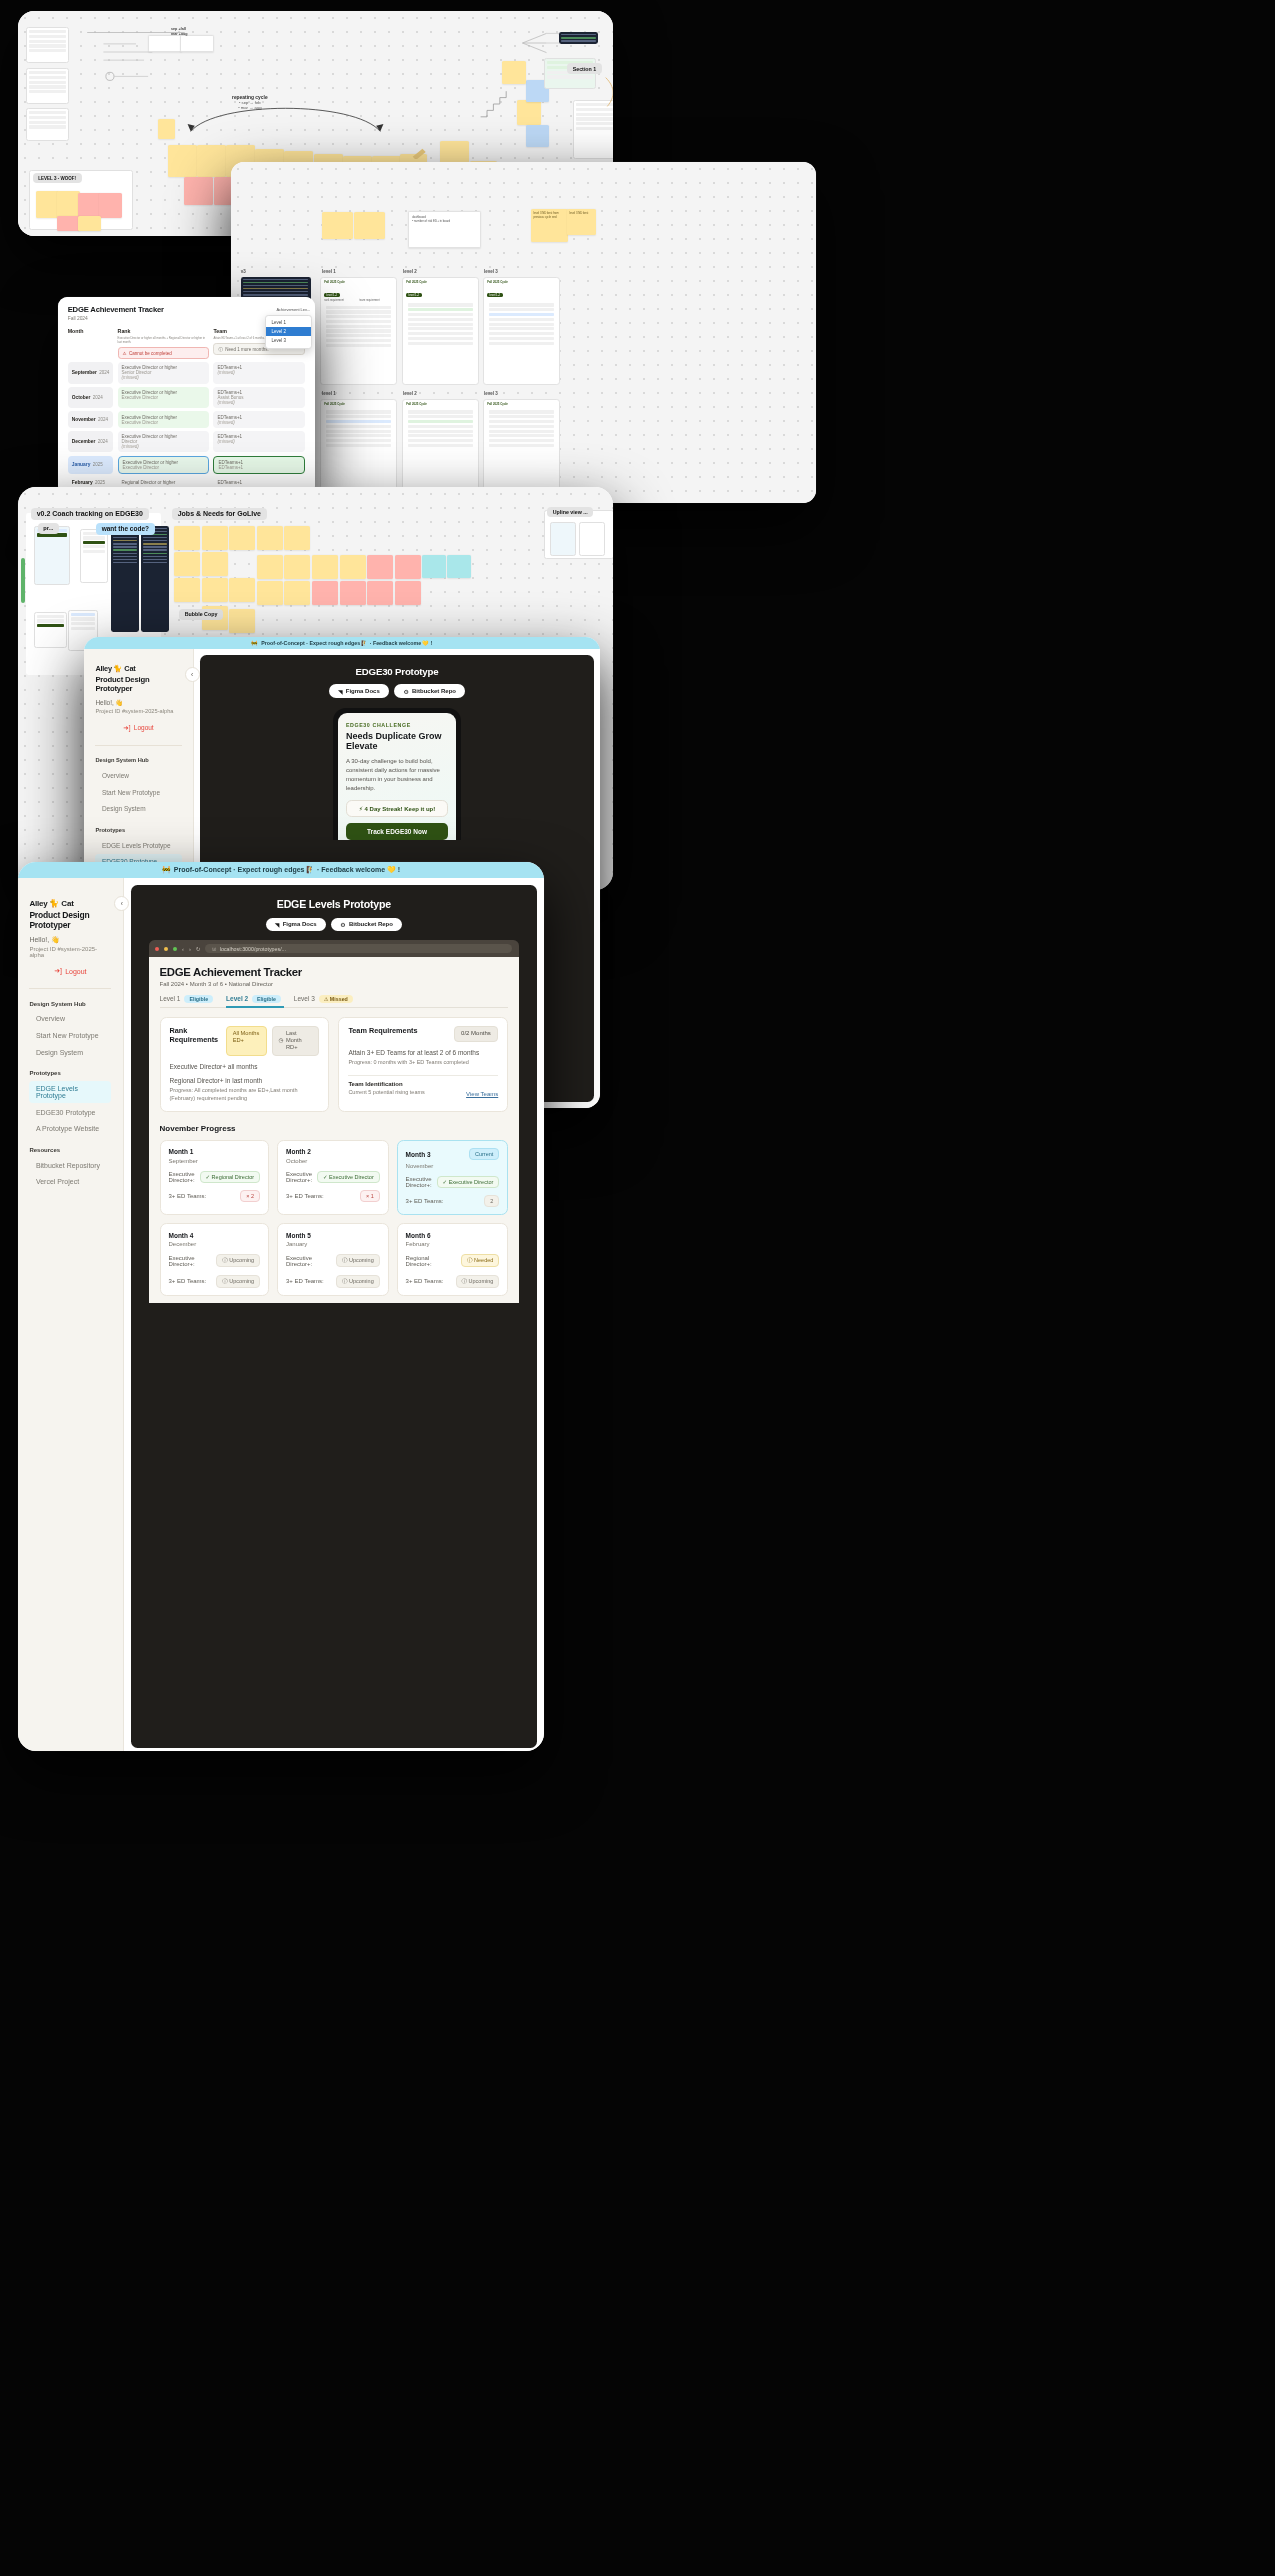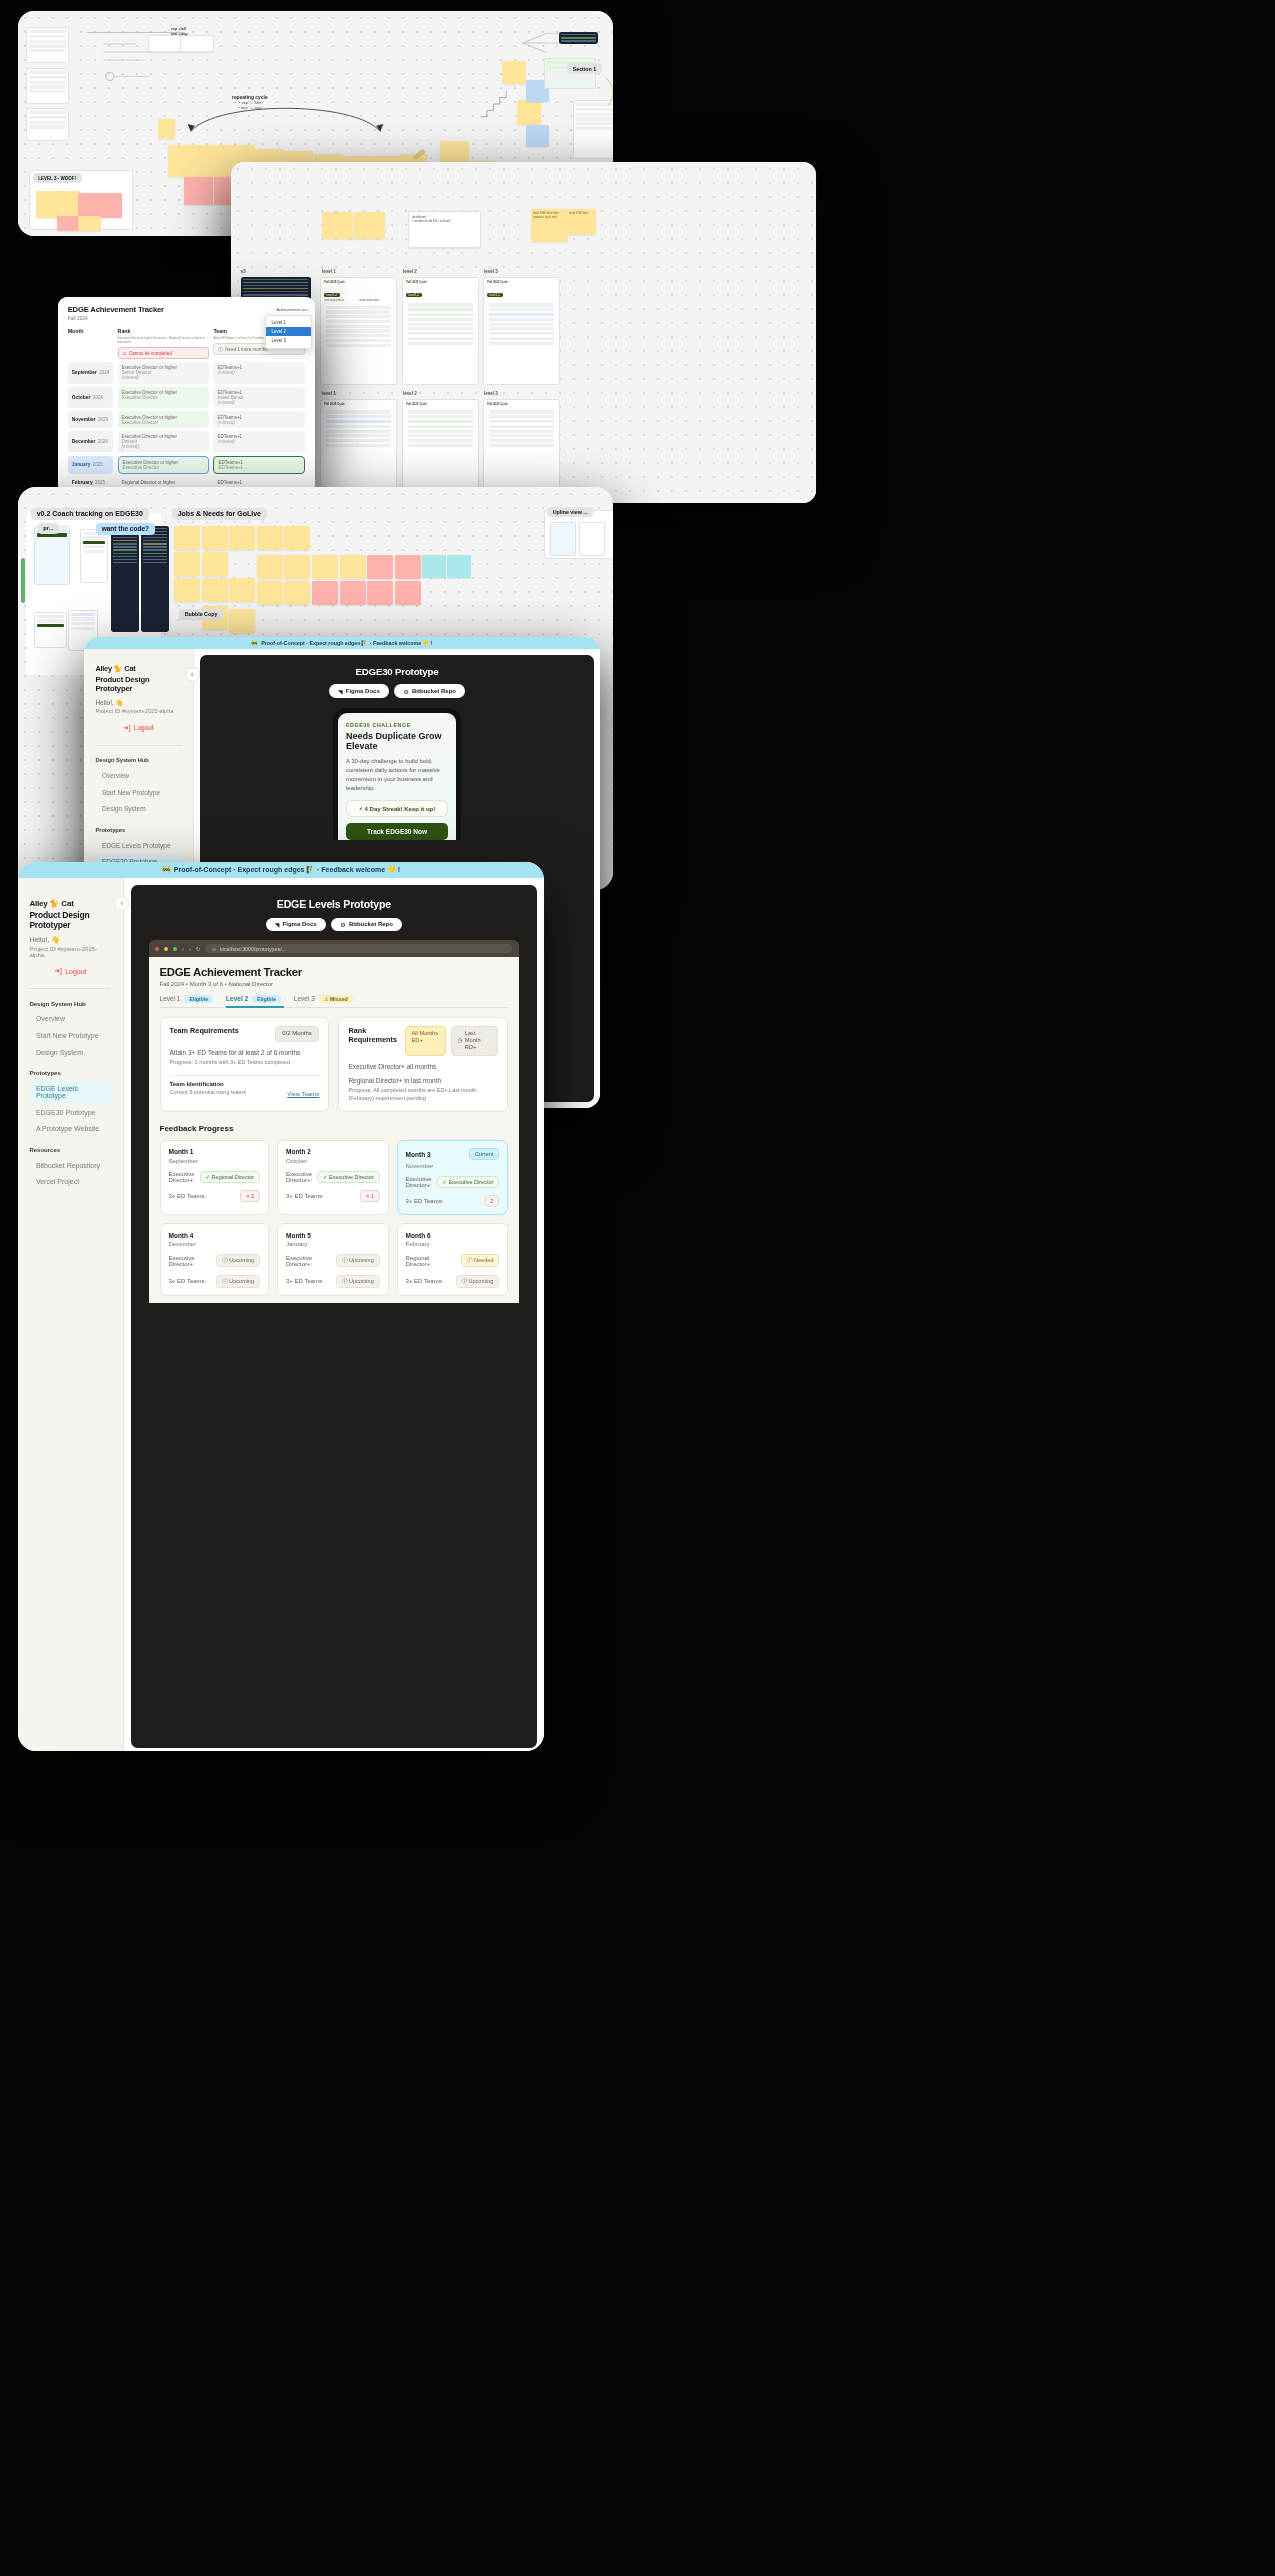--- a/index.html
+++ b/index.html
@@ -758,53 +758,53 @@
                 </div>
                 <div class="tab">
                   <span>Level 3</span>
                   <span class="pill missed">⚠ Missed</span>
                 </div>
               </div>
 
               <div class="cards2">
                 <div class="card">
                   <div class="cardhd">
+                    <div class="cardttl" style="max-width:50px">Rank Requirements</div>
+                    <div class="chipwrap">
+                      <div class="chip yellow">All Months ED+</div>
+                      <div class="chip grey">
+                        <span>◷</span>
+                        <span>Last Month RD+</span>
+                      </div>
+                    </div>
+                  </div>
+                  <div class="req">Executive Director+ all months</div>
+                  <div class="req">Regional Director+ in last month</div>
+                  <div class="reqsm">Progress: All completed months are ED+,Last month (February) requirement pending</div>
+                </div>
+
+                <div class="card">
+                  <div class="cardhd">
                     <div class="cardttl">Team Requirements</div>
                     <div class="chip months">0/2 Months</div>
                   </div>
                   <div class="req">Attain 3+ ED Teams for at least 2 of 6 months</div>
                   <div class="reqsm">Progress: 0 months with 3+ ED Teams completed</div>
                   <div class="hr"></div>
                   <div style="display:flex;justify-content:space-between;align-items:flex-end">
                     <div>
                       <div class="subttl">Team Identification</div>
                       <div class="reqsm" style="margin-top:2.4px">Current 5 potential rising teams</div>
                     </div>
                     <div class="viewteams">View Teams</div>
                   </div>
                 </div>
-
-                <div class="card">
-                  <div class="cardhd">
-                    <div class="cardttl" style="max-width:50px">Rank Requirements</div>
-                    <div class="chipwrap">
-                      <div class="chip yellow">All Months ED+</div>
-                      <div class="chip grey">
-                        <span>◷</span>
-                        <span>Last Month RD+</span>
-                      </div>
-                    </div>
-                  </div>
-                  <div class="req">Executive Director+ all months</div>
-                  <div class="req">Regional Director+ in last month</div>
-                  <div class="reqsm">Progress: All completed months are ED+,Last month (February) requirement pending</div>
-                </div>
               </div>
 
-              <div class="mpttl">Feedback Progress</div>
+              <div class="mpttl">November Progress</div>
               <div class="grid3">
 
                 <div class="mcard">
                   <div class="mhd">
                       <div class="mno">Month 1</div>
                     </div>
                   <div class="mmo">September</div>
                   <div class="mrow">
                       <span class="mlab">Executive Director+:</span>
                     <span class="badge ok">✓ Regional Director</span>

